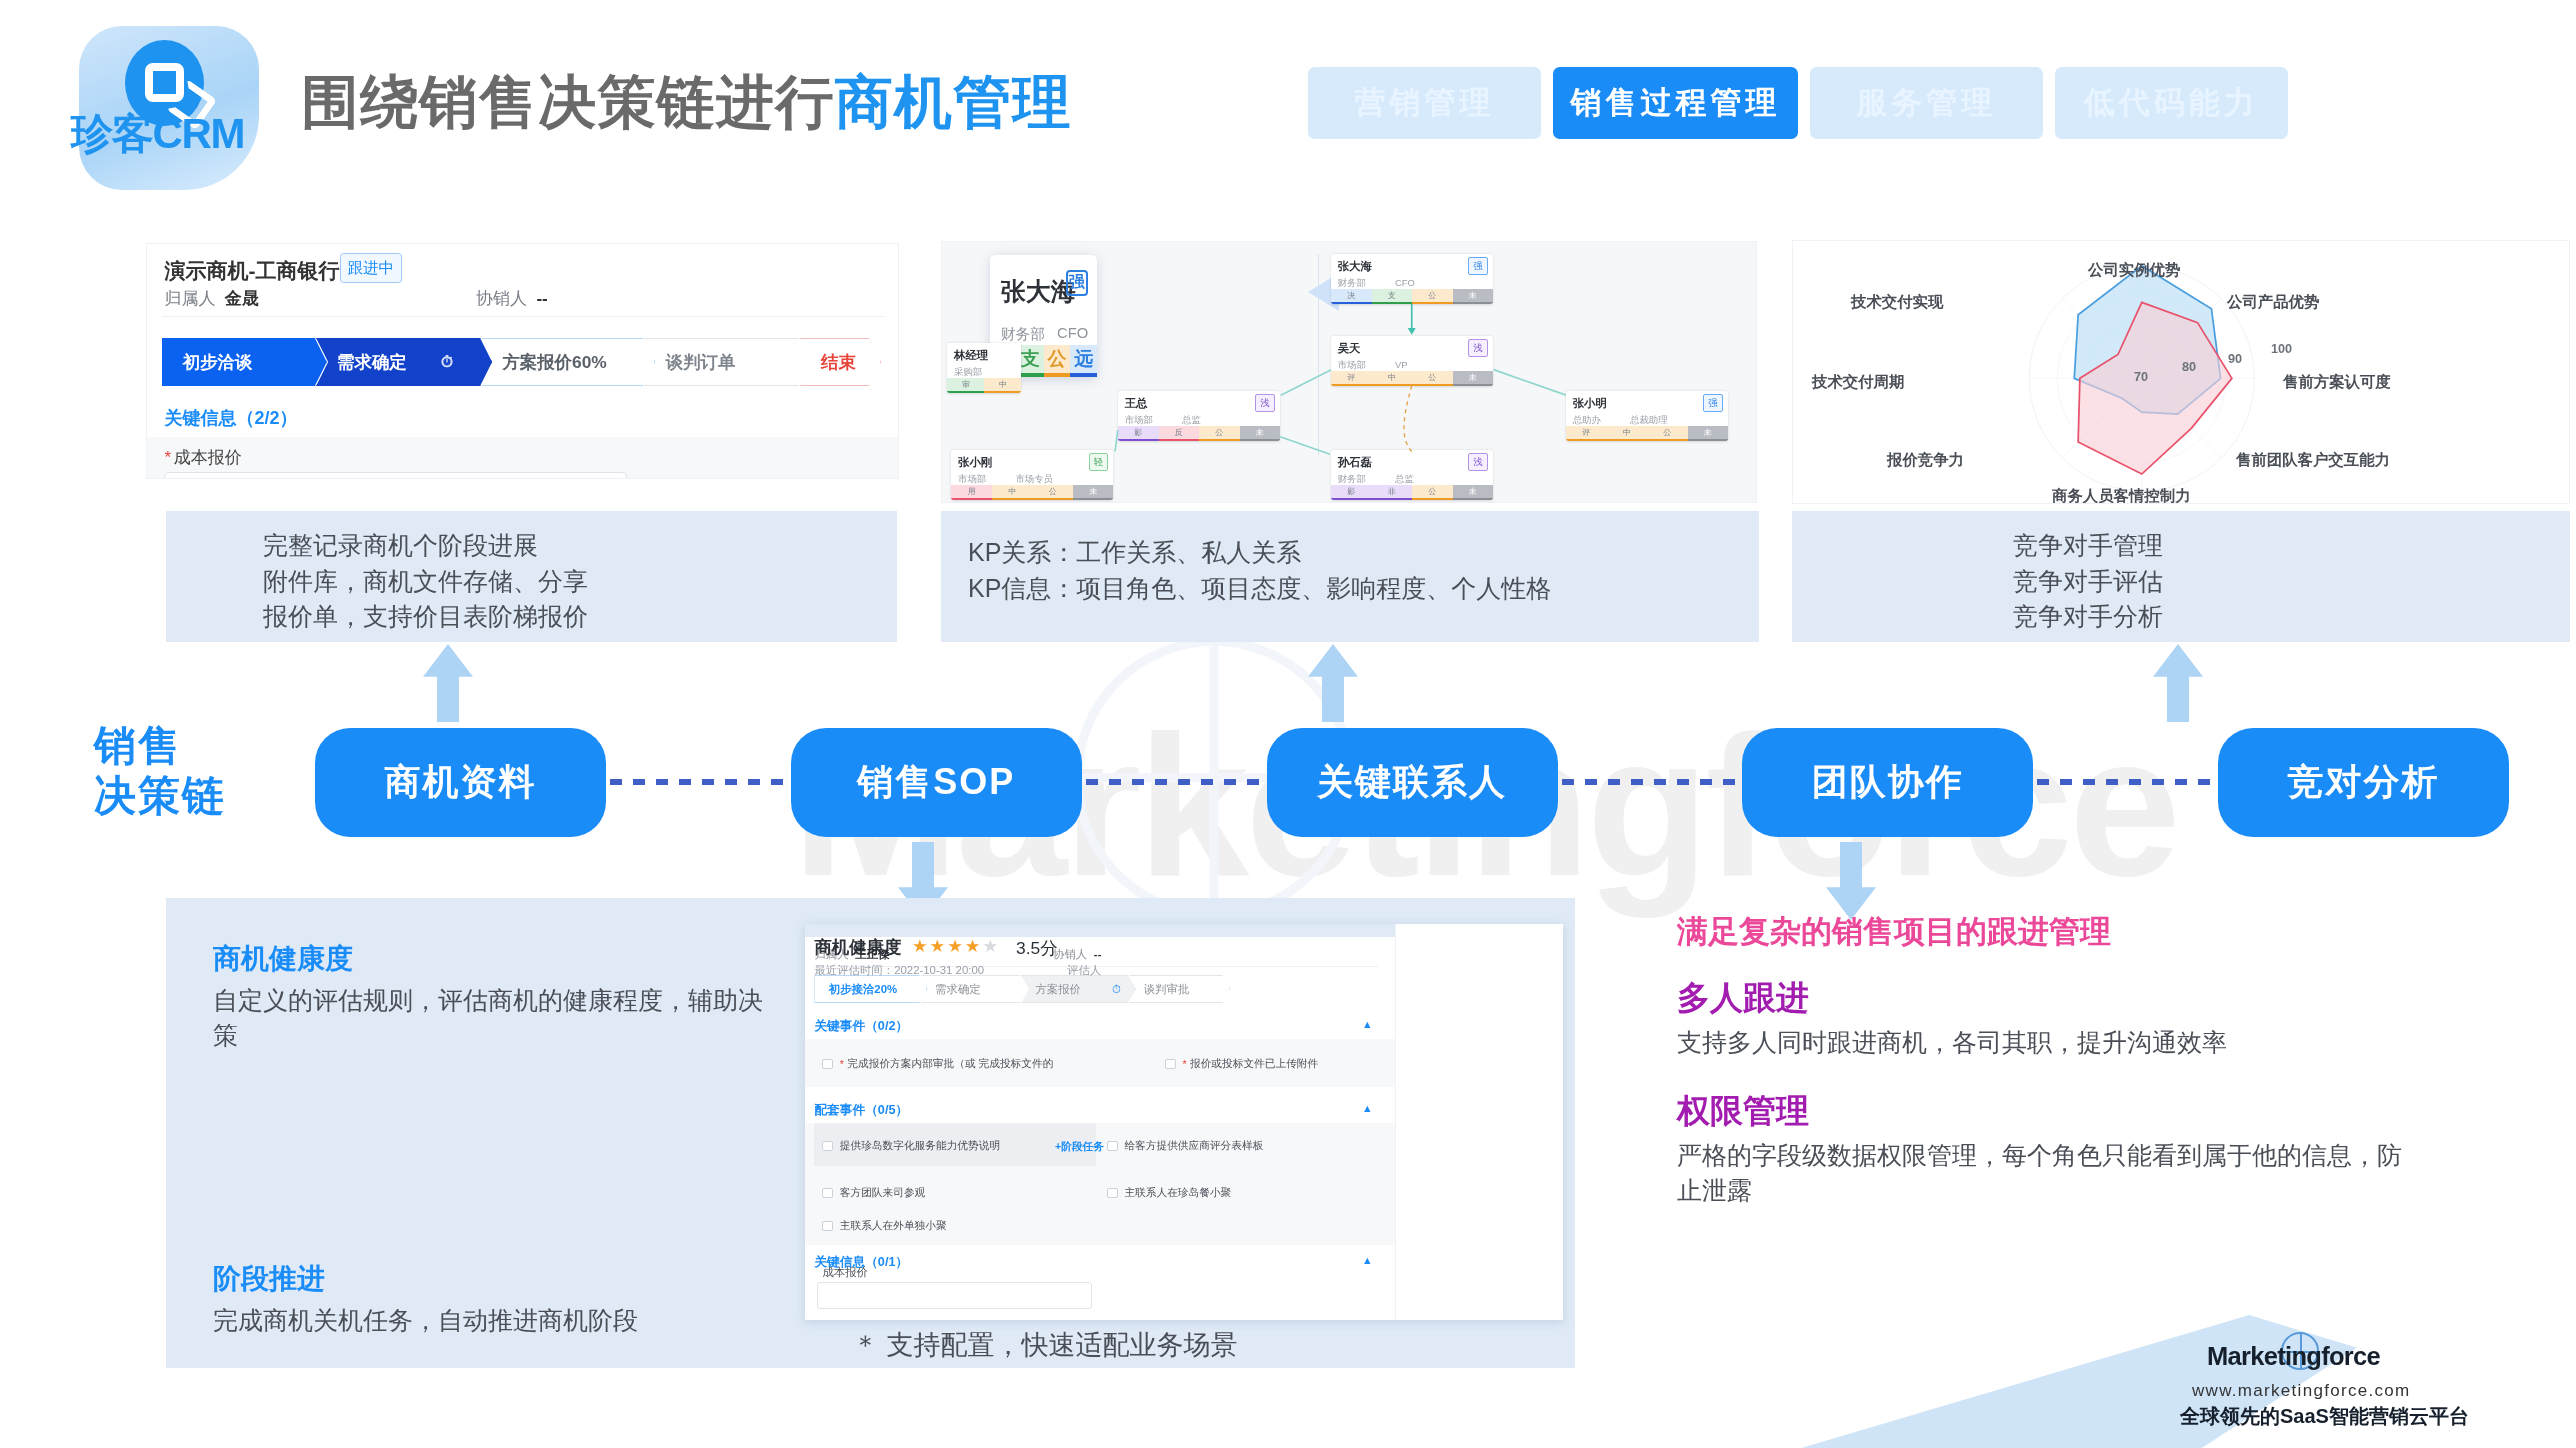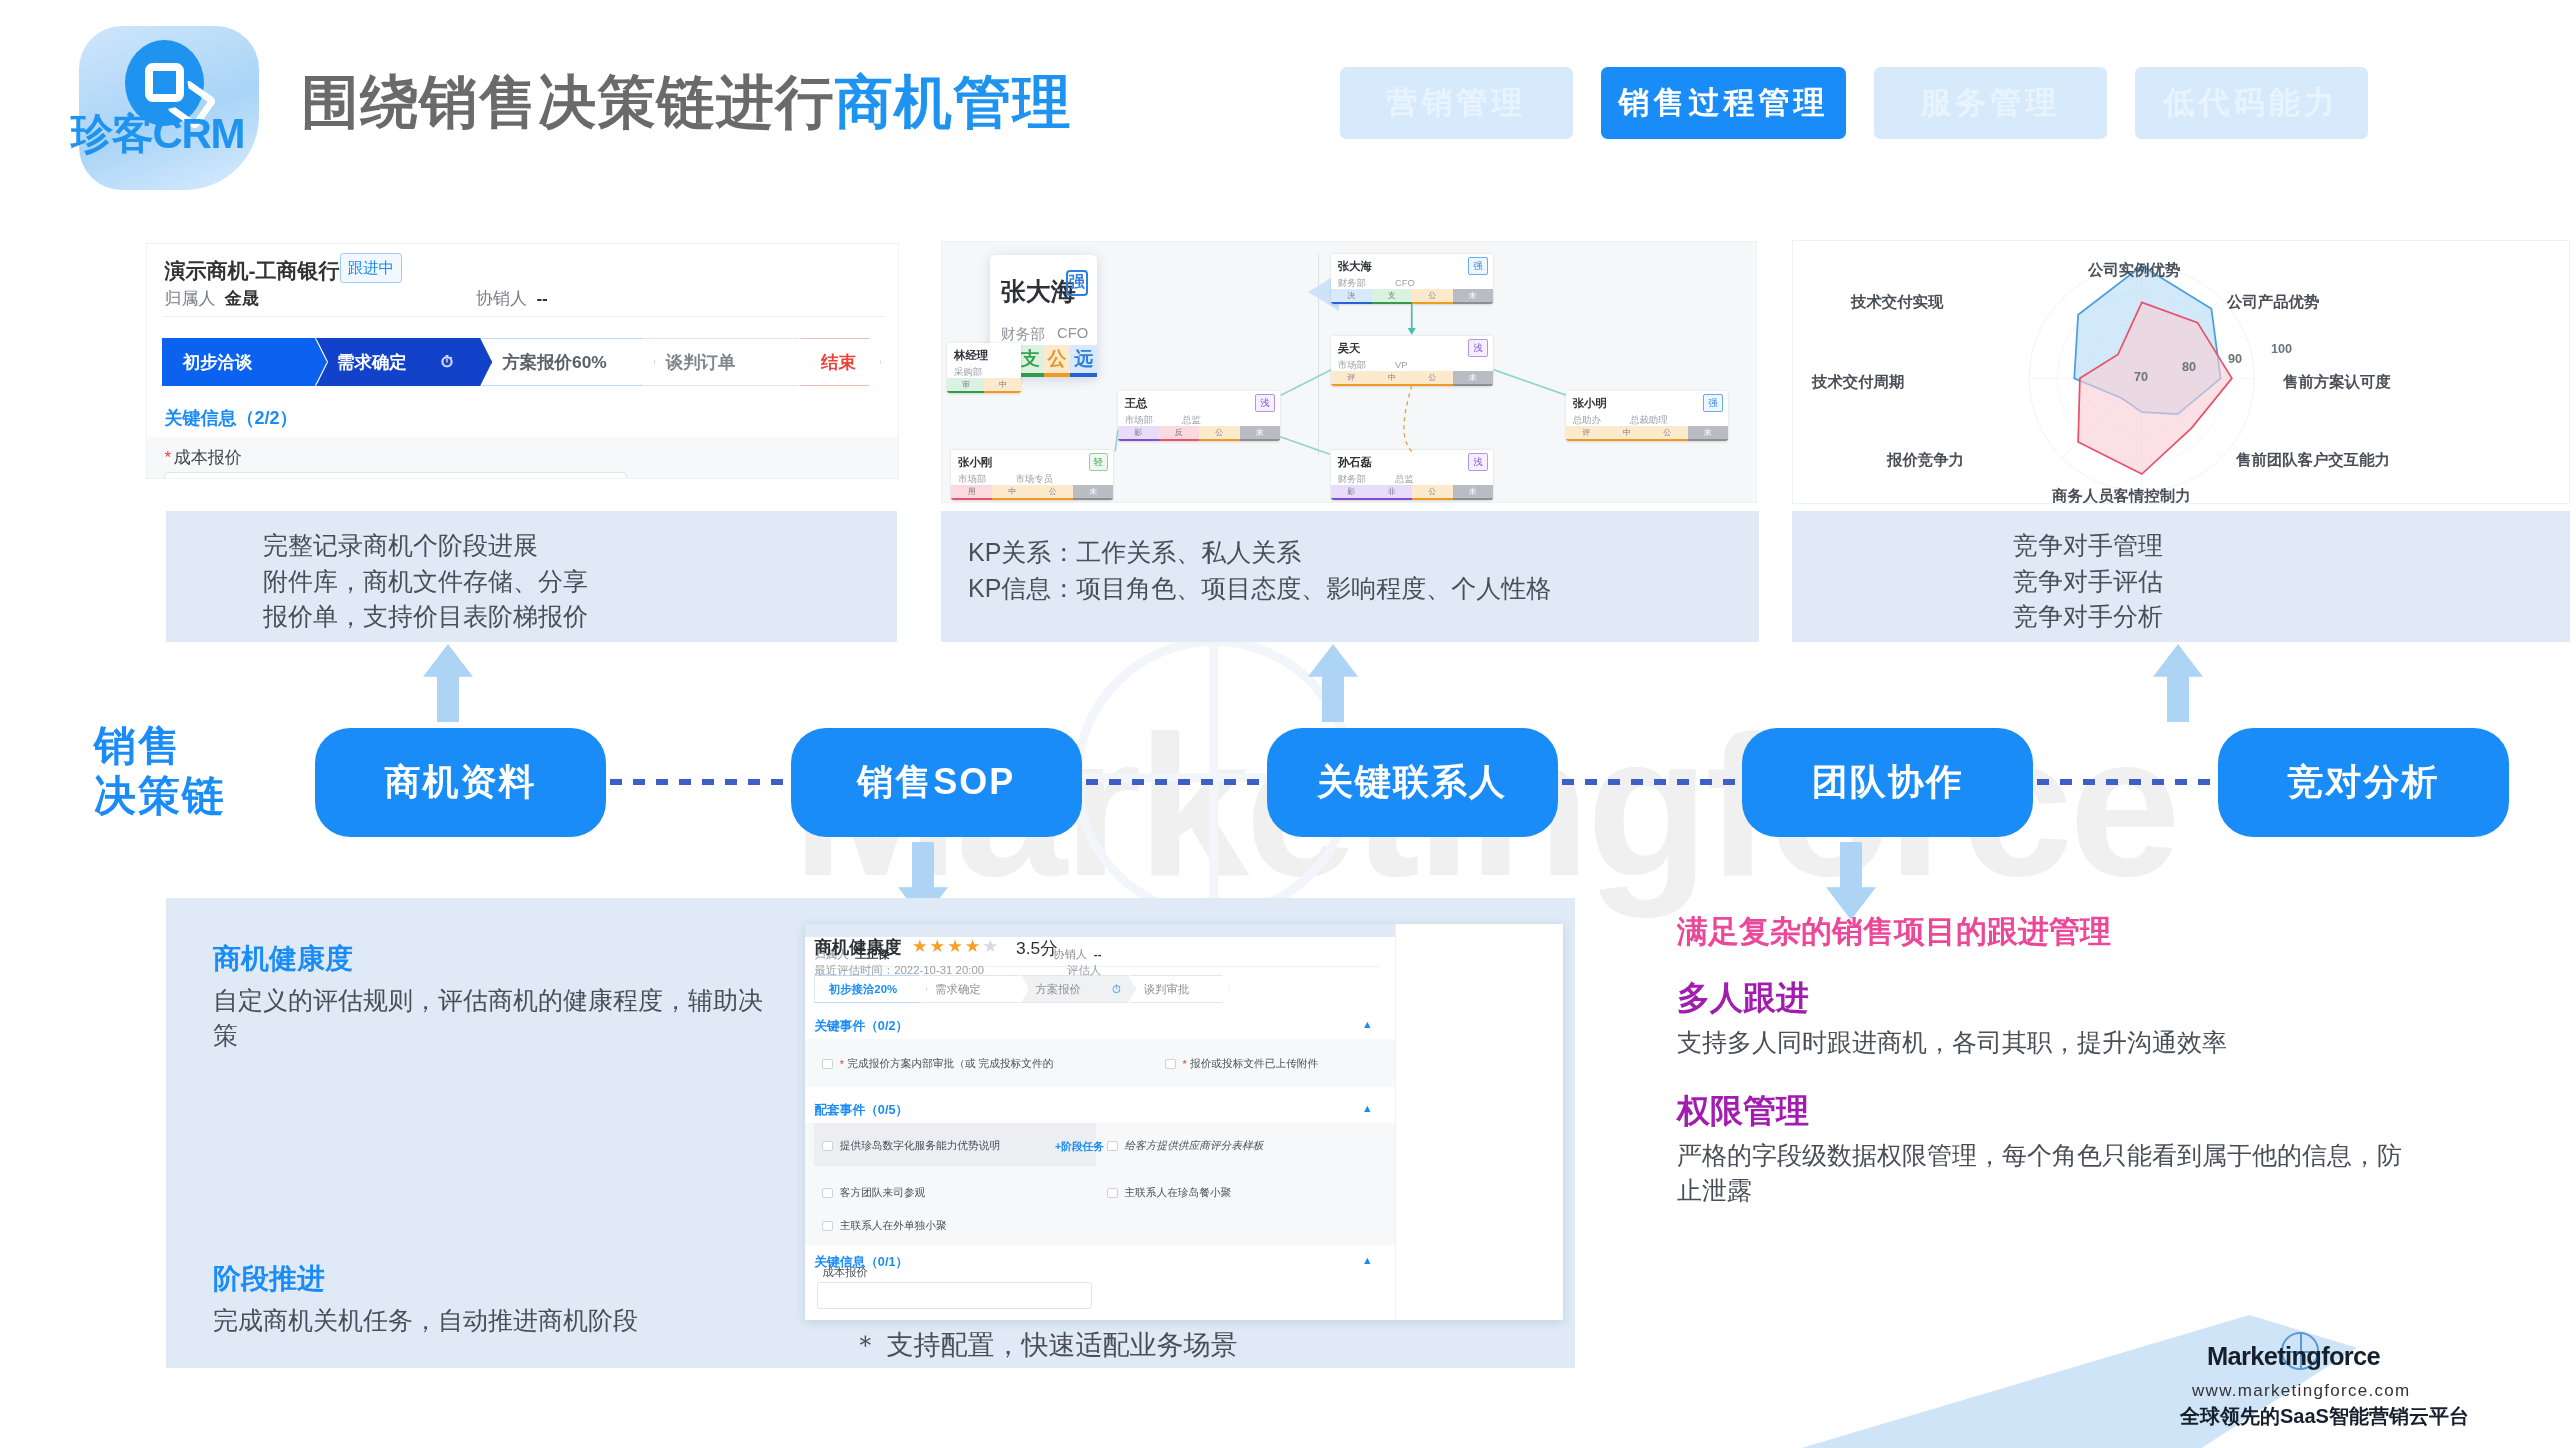--- a/index.html
+++ b/index.html
@@ -49,21 +49,21 @@
   #logo-text{
     position:absolute; left:71px; top:106px; font-size:42px; font-weight:700;
     color:#1e93f0; z-index:4; letter-spacing:-1.3px; white-space:nowrap;
   }
   #page-title{
     position:absolute; left:301px; top:64px; font-size:58px; font-weight:700;
     color:#6a6a6a; letter-spacing:1.3px; white-space:nowrap; z-index:3;
   }
   #page-title .hl{ color:#1e93f0; }
   #tabs{
-    position:absolute; left:1340px; top:67px; display:flex; gap:28px; z-index:3;
+    position:absolute; left:1308px; top:67px; display:flex; gap:12px; z-index:3;
   }
   .tab{
     height:72px; min-width:233px; display:flex; align-items:center;
     justify-content:center; border-radius:6.7px;
     font-size:31px; font-weight:700; letter-spacing:4px;
     background:#d6eafc; color:#e8f4ff; padding:0 17.4px; white-space:nowrap;
   }
   .tab.active{ background:#1a8cf7; color:#ffffff; }
   
   .shot{
@@ -554,21 +554,21 @@
 
   <div class="s4-sec" style="top:178px;">配套事件（0/5）</div>
   <div class="s4-caret" style="left:557px; top:178px;">▲</div>
   <div class="s4-band" style="top:199px; height:122px;"></div>
   <div style="position:absolute;left:9.4px;top:199px;width:282px;height:43px;background:#eceef1;"></div>
   <div class="s4-task" style="left:17.4px;  top:215px;">
     <span class="cb"></span>
       <span>提供珍岛数字化服务能力优势说明</span>
   </div>
   <div class="s4-chip" style="left:250px; top:216px;">+阶段任务</div>
-  <div class="s4-task" style="left:302px; top:215px;font-style:italic;">
+  <div class="s4-task" style="left:302px; top:215px;">
     <span class="cb"></span>
       <span>给客方提供供应商评分表样板</span>
   </div>
   <div class="s4-task" style="left:17.4px;  top:262px;">
     <span class="cb"></span>
       <span>客方团队来司参观</span>
   </div>
   <div class="s4-task" style="left:302px; top:262px;">
     <span class="cb"></span>
       <span>主联系人在珍岛餐小聚</span>

